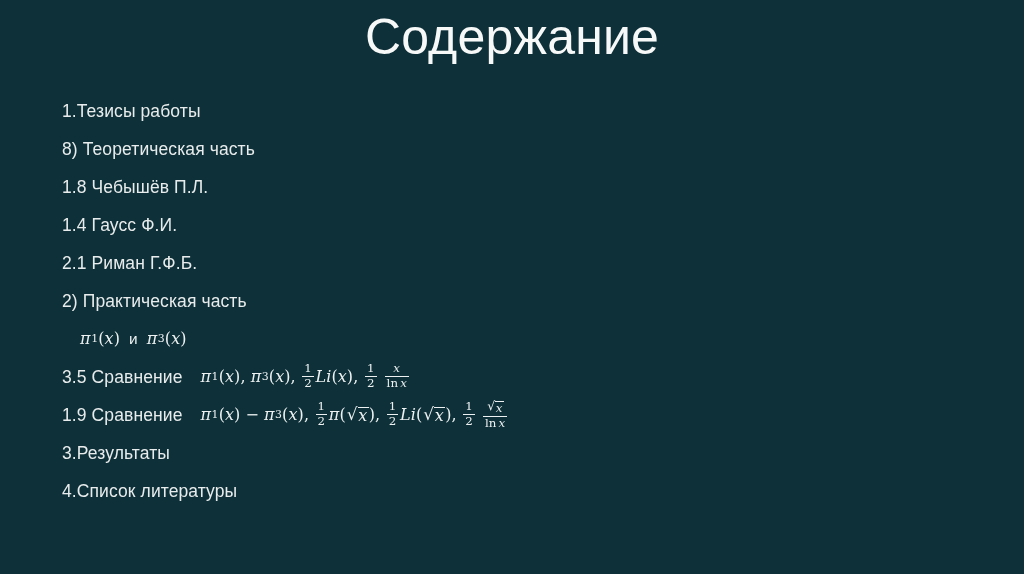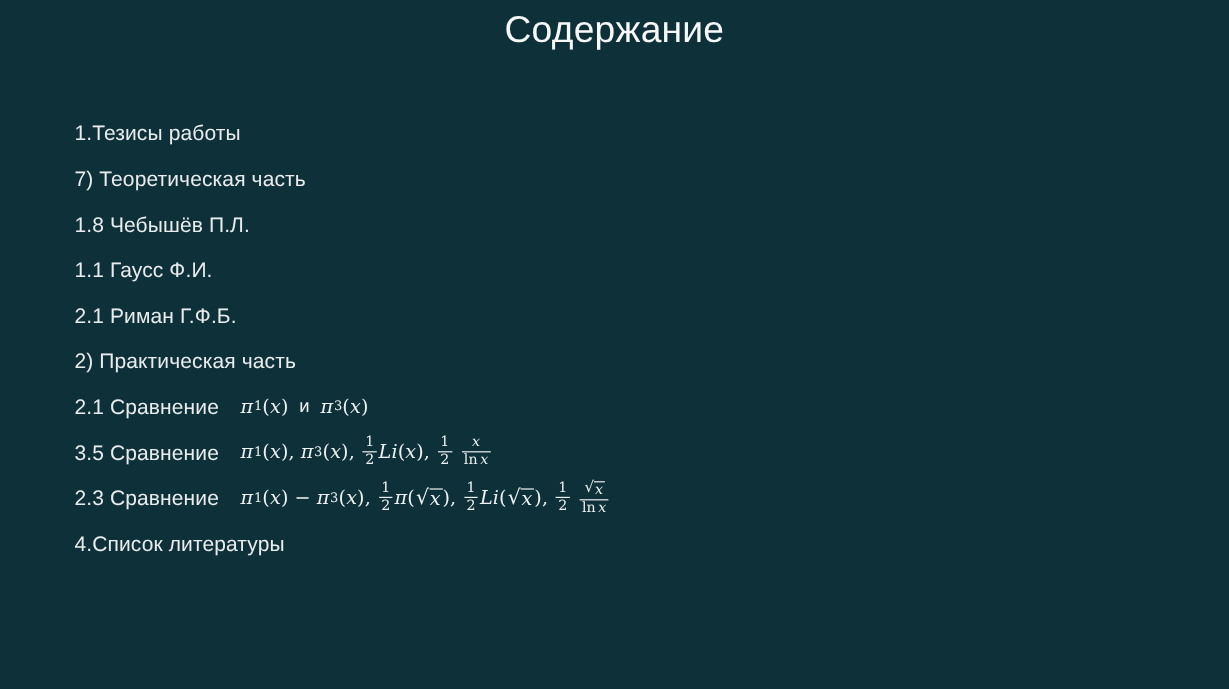--- a/index.html
+++ b/index.html
@@ -23,21 +23,21 @@
     background: #0d3039;
     box-sizing: border-box;
   }
 
   .slide-title {
     position: absolute;
     top: 6px;
     left: 0;
     width: 1024px;
     text-align: center;
-    font-size: 31px;
+    font-size: 50px;
     font-weight: 400;
     letter-spacing: 0.2px;
     color: #f7f8f8;
     line-height: 1.25;
     white-space: nowrap;
   }
 
   .toc {
     position: absolute;
     top: 92px;
@@ -135,42 +135,41 @@
   <div class="slide-title">Содержание</div>
 
   <div class="toc">
 
     <div class="toc-item">
       <span>1.Тезисы работы</span>
     </div>
 
 
     <div class="toc-item">
-      <span>7) Теоретическая часть</span>
+      <span>8) Теоретическая часть</span>
     </div>
 
     <div class="toc-item">
       <span>1.8 Чебышёв П.Л.</span>
     </div>
 
     <div class="toc-item">
-      <span>1.1 Гаусс Ф.И.</span>
+      <span>1.4 Гаусс Ф.И.</span>
     </div>
 
 
     <div class="toc-item">
       <span>2.1 Риман Г.Ф.Б.</span>
     </div>
 
     <div class="toc-item">
       <span>2) Практическая часть</span>
     </div>
 
     <div class="toc-item">
-      <span>2.1 Сравнение</span>
       <span class="lead-gap"></span>
       <span class="lead-gap"></span>
       <span class="math">
         <span>π</span>
           <span class="sub">1</span>
           <span class="up">(</span>
           <span>x</span>
           <span class="up">)</span>
         <span class="wgap"></span>
         <span class="up" style="font-family:'Liberation Sans',sans-serif;font-size:0.96em;">и</span>
@@ -218,21 +217,21 @@
         </span>
         <span class="gap"></span>
         <span class="frac ital">
           <span class="num" style="font-style:italic;">x</span>
           <span class="den"><span class="up">ln</span><span style="display:inline-block;width:2px"></span><span style="font-style:italic">x</span></span>
         </span>
       </span>
     </div>
 
     <div class="toc-item">
-      <span>2.3 Сравнение</span>
+      <span>1.9 Сравнение</span>
       <span class="lead-gap"></span>
       <span class="lead-gap"></span>
       <span class="math">
         <span>π</span>
           <span class="sub">1</span>
           <span class="up">(</span>
           <span>x</span>
           <span class="up">)</span>
         <span class="gap"></span>
         <span class="up">−</span>
@@ -278,19 +277,22 @@
         <span class="frac ital">
           <span class="num"><span class="rad">
                 <span class="sign">√</span>
                 <span class="arg" style="font-style:italic">x</span>
               </span></span>
           <span class="den"><span class="up">ln</span><span style="display:inline-block;width:2px"></span><span style="font-style:italic">x</span></span>
         </span>
       </span>
     </div>
 
+    <div class="toc-item">
+      <span>3.Результаты</span>
+    </div>
 
     <div class="toc-item">
       <span>4.Список литературы</span>
     </div>
 
   </div>
 </div>
 
 </body></html>

